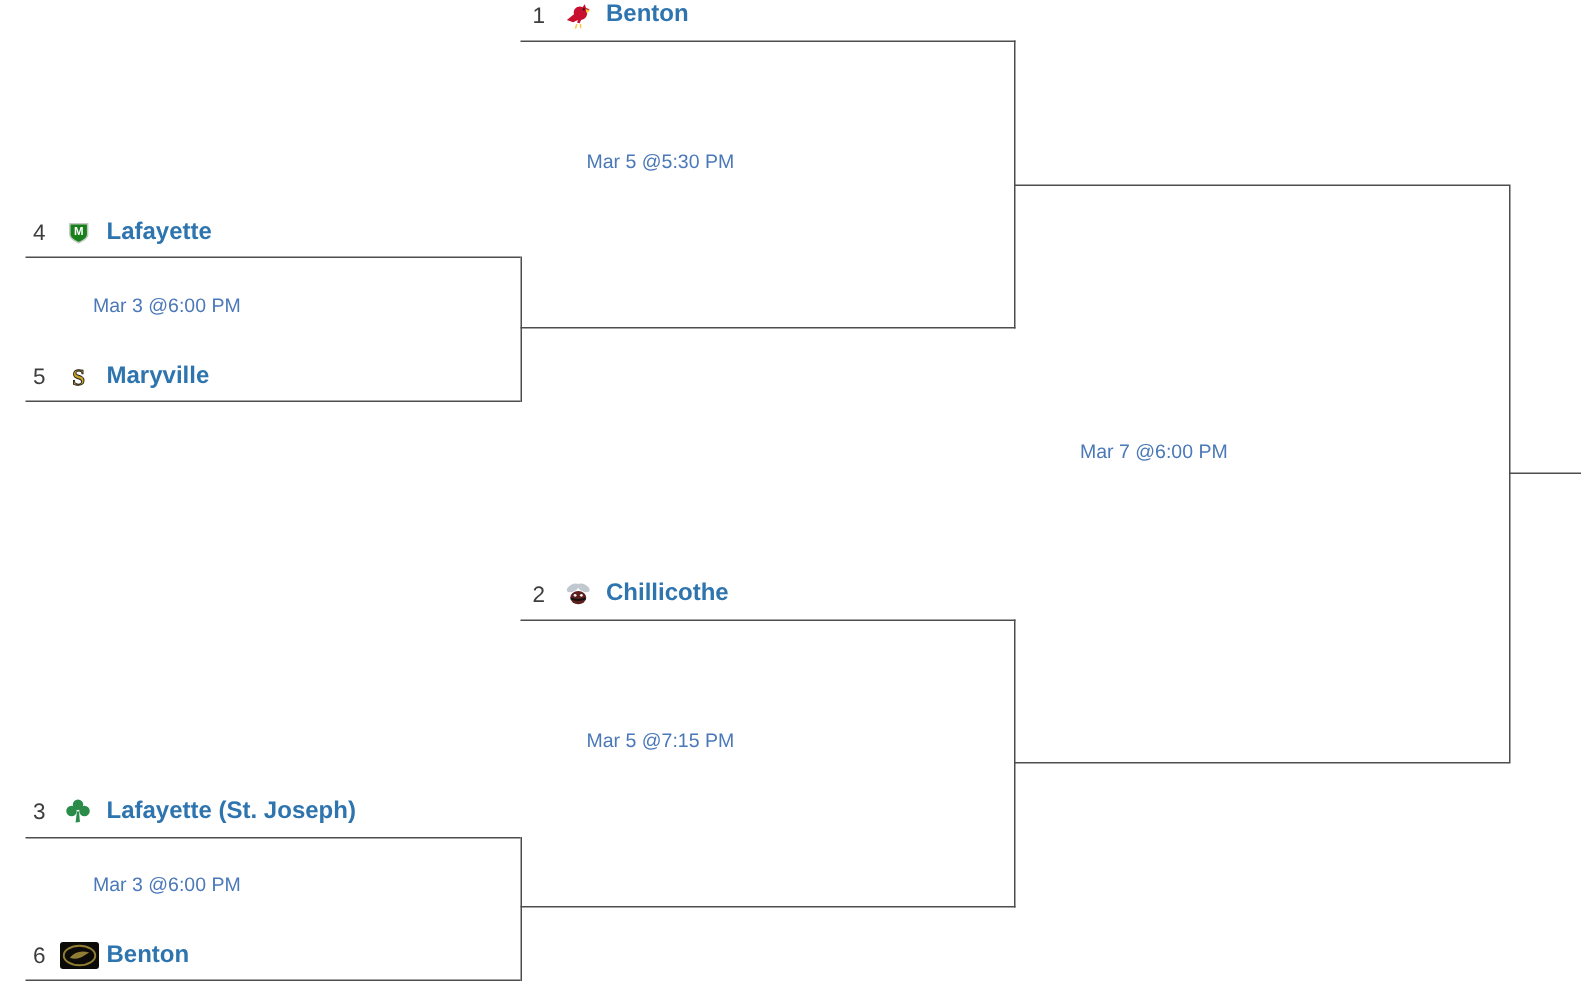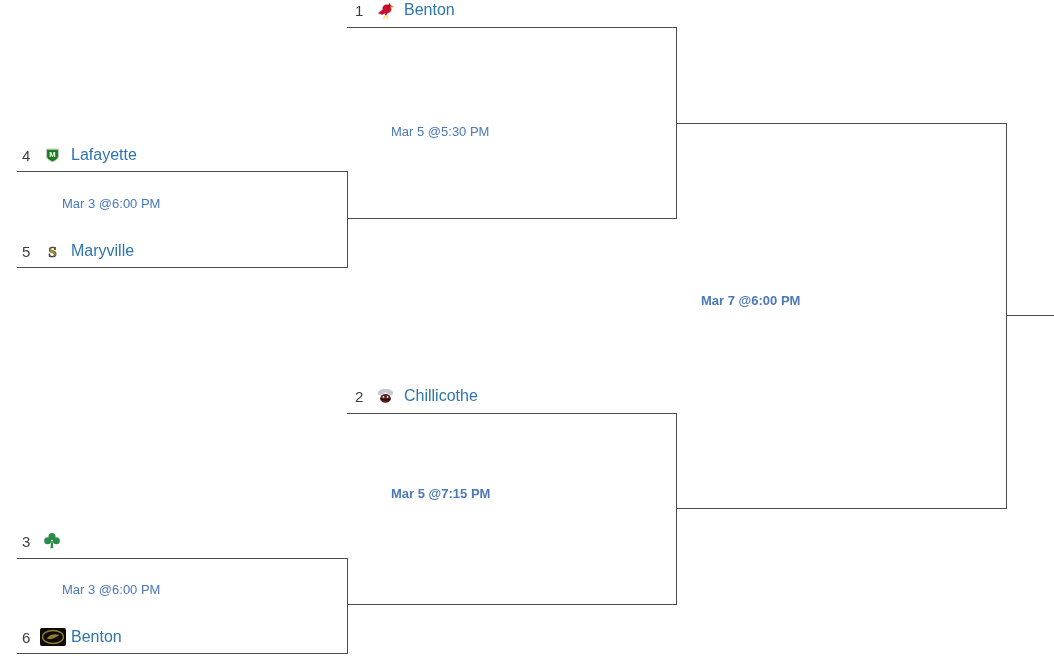--- a/index.html
+++ b/index.html
@@ -28,21 +28,21 @@
     font-size: 15px; color: var(--seed, #3d3d3d);
     text-align: left;
   }
   .logo {
     width: 20px; height: 20px; margin-right: 9px;
     display: flex; align-items: center; justify-content: center;
     flex: 0 0 auto;
   }
   .logo.wide { width: 26px; margin-right: 5px; margin-left: -2px; }
   .name {
-    font-size: 16px; font-weight: 400;
+    font-size: 16px; font-weight: 700;
     color: var(--team-name, #2e74ae);
     text-decoration: none; cursor: pointer;
   }
   
   .gametime {
     position: absolute;
     font-size: 13px; line-height: 18px;
     color: var(--game-time, #4a78b8);
     white-space: nowrap;
   }
@@ -123,33 +123,34 @@
   <div class="team" style="left:22px; top:531px;">
     <span class="seed">3</span>
     <span class="logo">
       <svg viewBox="0 0 20 20" width="18" height="18" fill="#2b8c4a">
         <circle cx="10" cy="5" r="3.9"></circle>
         <circle cx="5.2" cy="9.6" r="3.9"></circle>
         <circle cx="14.8" cy="9.6" r="3.9"></circle>
         <path d="M9.2 10 L8.2 18.2 l3.2 -0.4 L10.8 10 Z"></path>
       </svg>
     </span>
+    <a class="name">Lafayette (St. Joseph)</a>
   </div>
 
   <div class="team" style="left:22px; top:627px;">
     <span class="seed">6</span>
     <span class="logo wide">
       <svg viewBox="0 0 26 18" width="26" height="18">
         <rect width="26" height="18" rx="2" fill="#0c0b07"></rect>
         <ellipse cx="13" cy="9" rx="10.5" ry="6.5" fill="none" stroke="#8f7d33" stroke-width="1.3"></ellipse>
         <path d="M6.5 10.5 q5 -6 13 -3.5 l-2.5 1.5 q-5.5 4 -10.5 2 Z" fill="#8f7d33"></path>
       </svg>
     </span>
     <a class="name">Benton</a>
   </div>
 
-  <div class="gametime" style="left:391px; top:99px;margin-top:24px;">Mar 5 @5:30 PM</div>
+  <div class="gametime" style="left:391px; top:99px;">Mar 5 @5:30 PM</div>
   <div class="gametime" style="left:62px;  top:195px;">Mar 3 @6:00 PM</div>
-  <div class="gametime" style="left:701px; top:292px;font-weight:bold;">Mar 7 @6:00 PM</div>
-  <div class="gametime" style="left:391px; top:485px;font-weight:bold;">Mar 5 @7:15 PM</div>
+  <div class="gametime" style="left:720px; top:292px;">Mar 7 @6:00 PM</div>
+  <div class="gametime" style="left:391px; top:485px;">Mar 5 @7:15 PM</div>
   <div class="gametime" style="left:62px; top:581px;">Mar 3 @6:00 PM</div>
 
 </div>
 
 </body></html>

